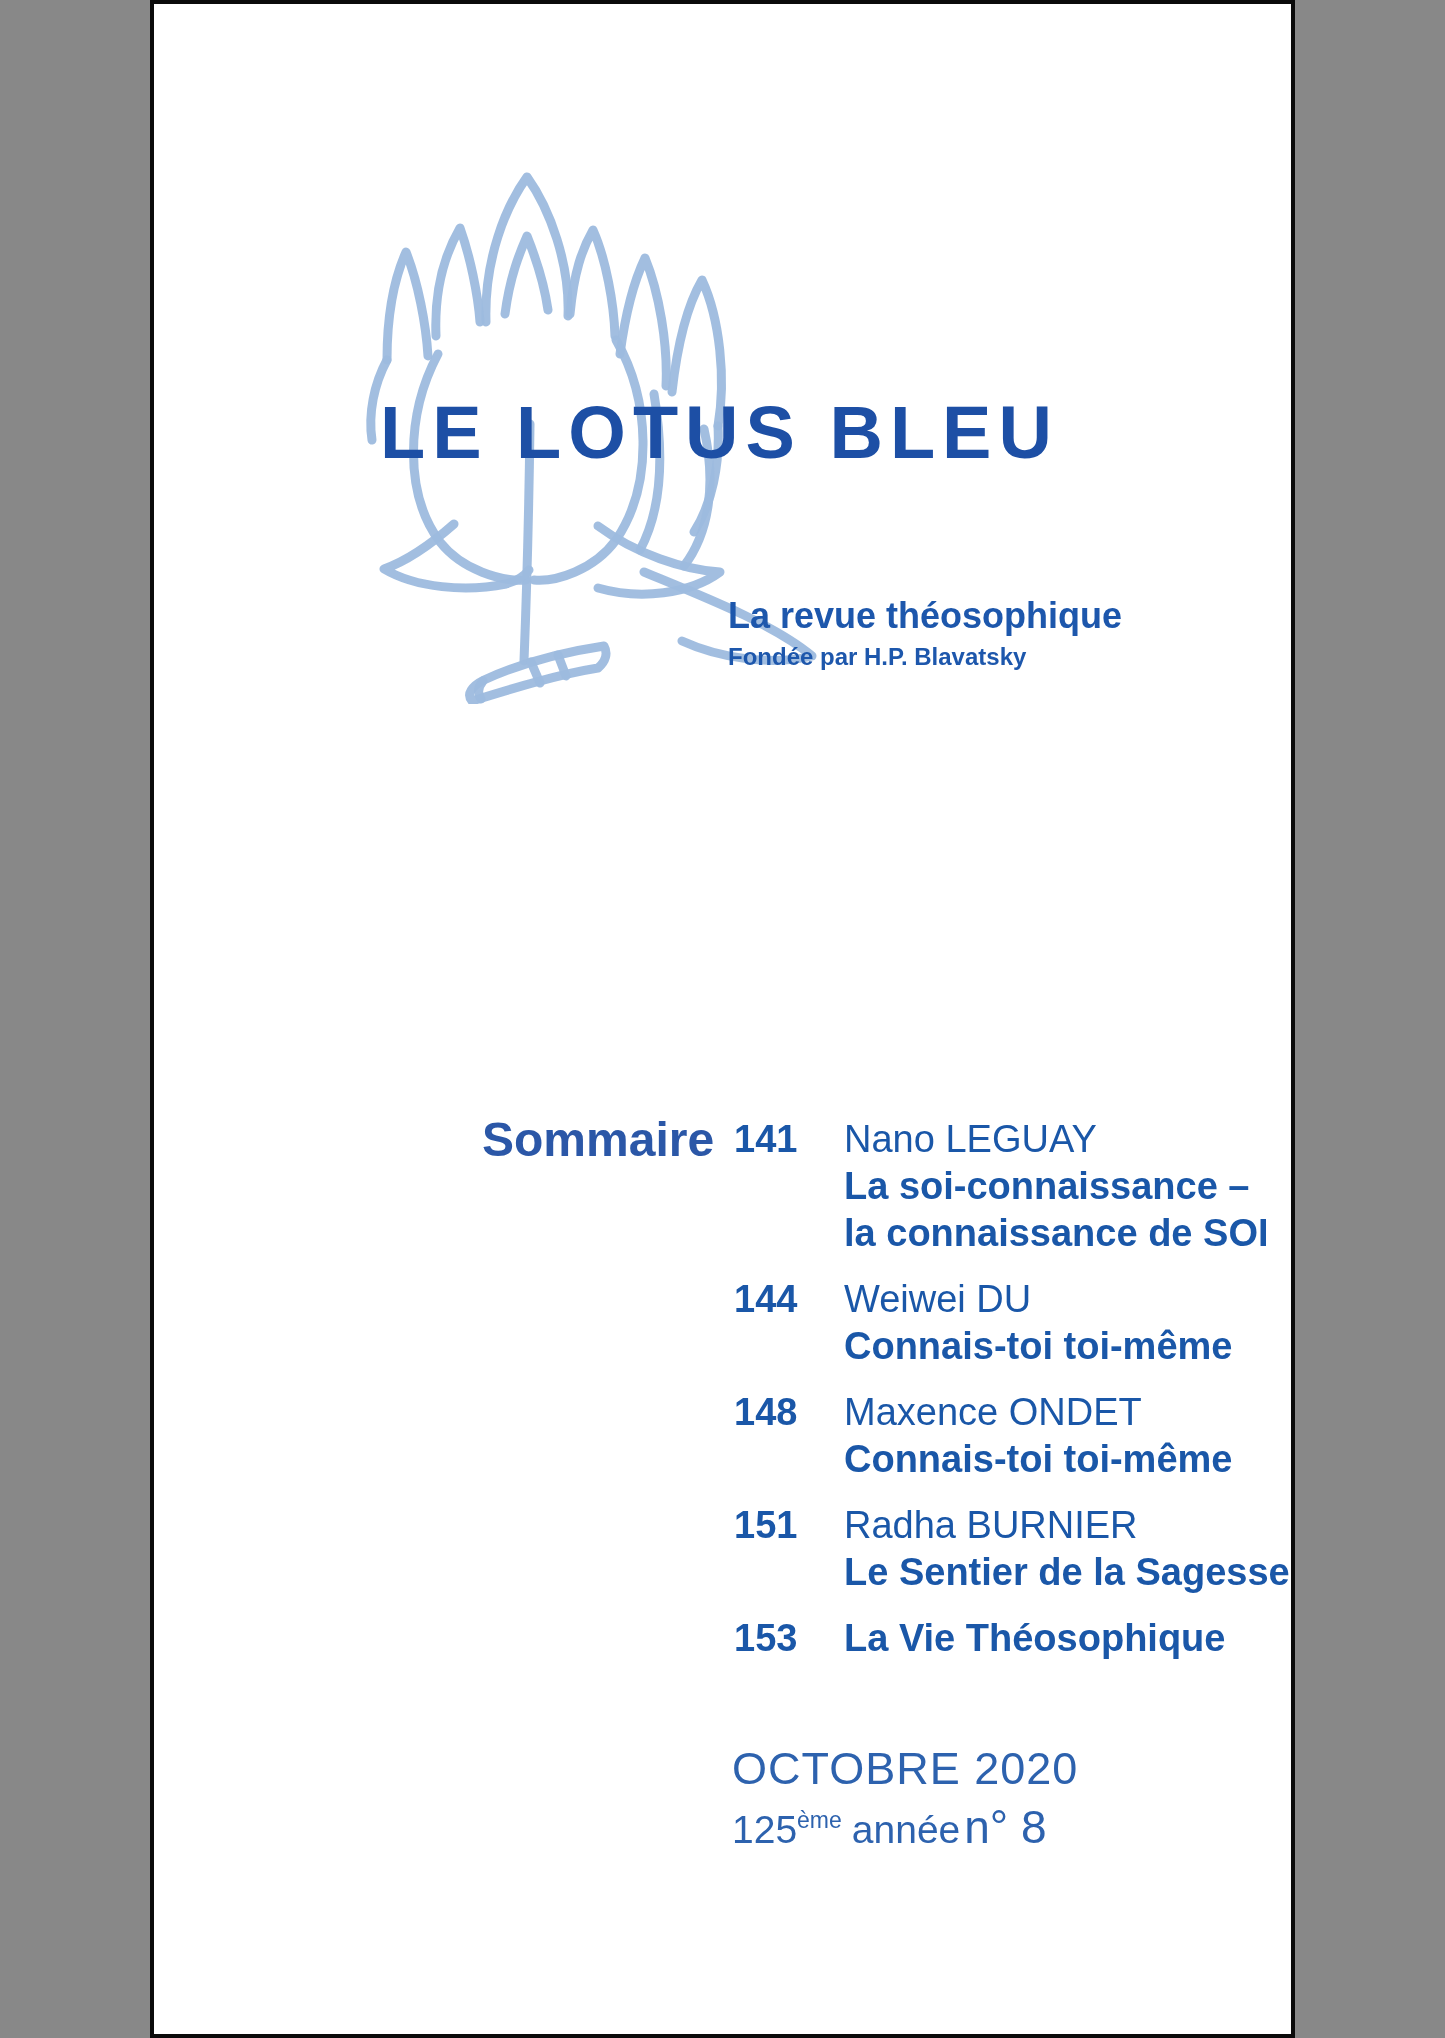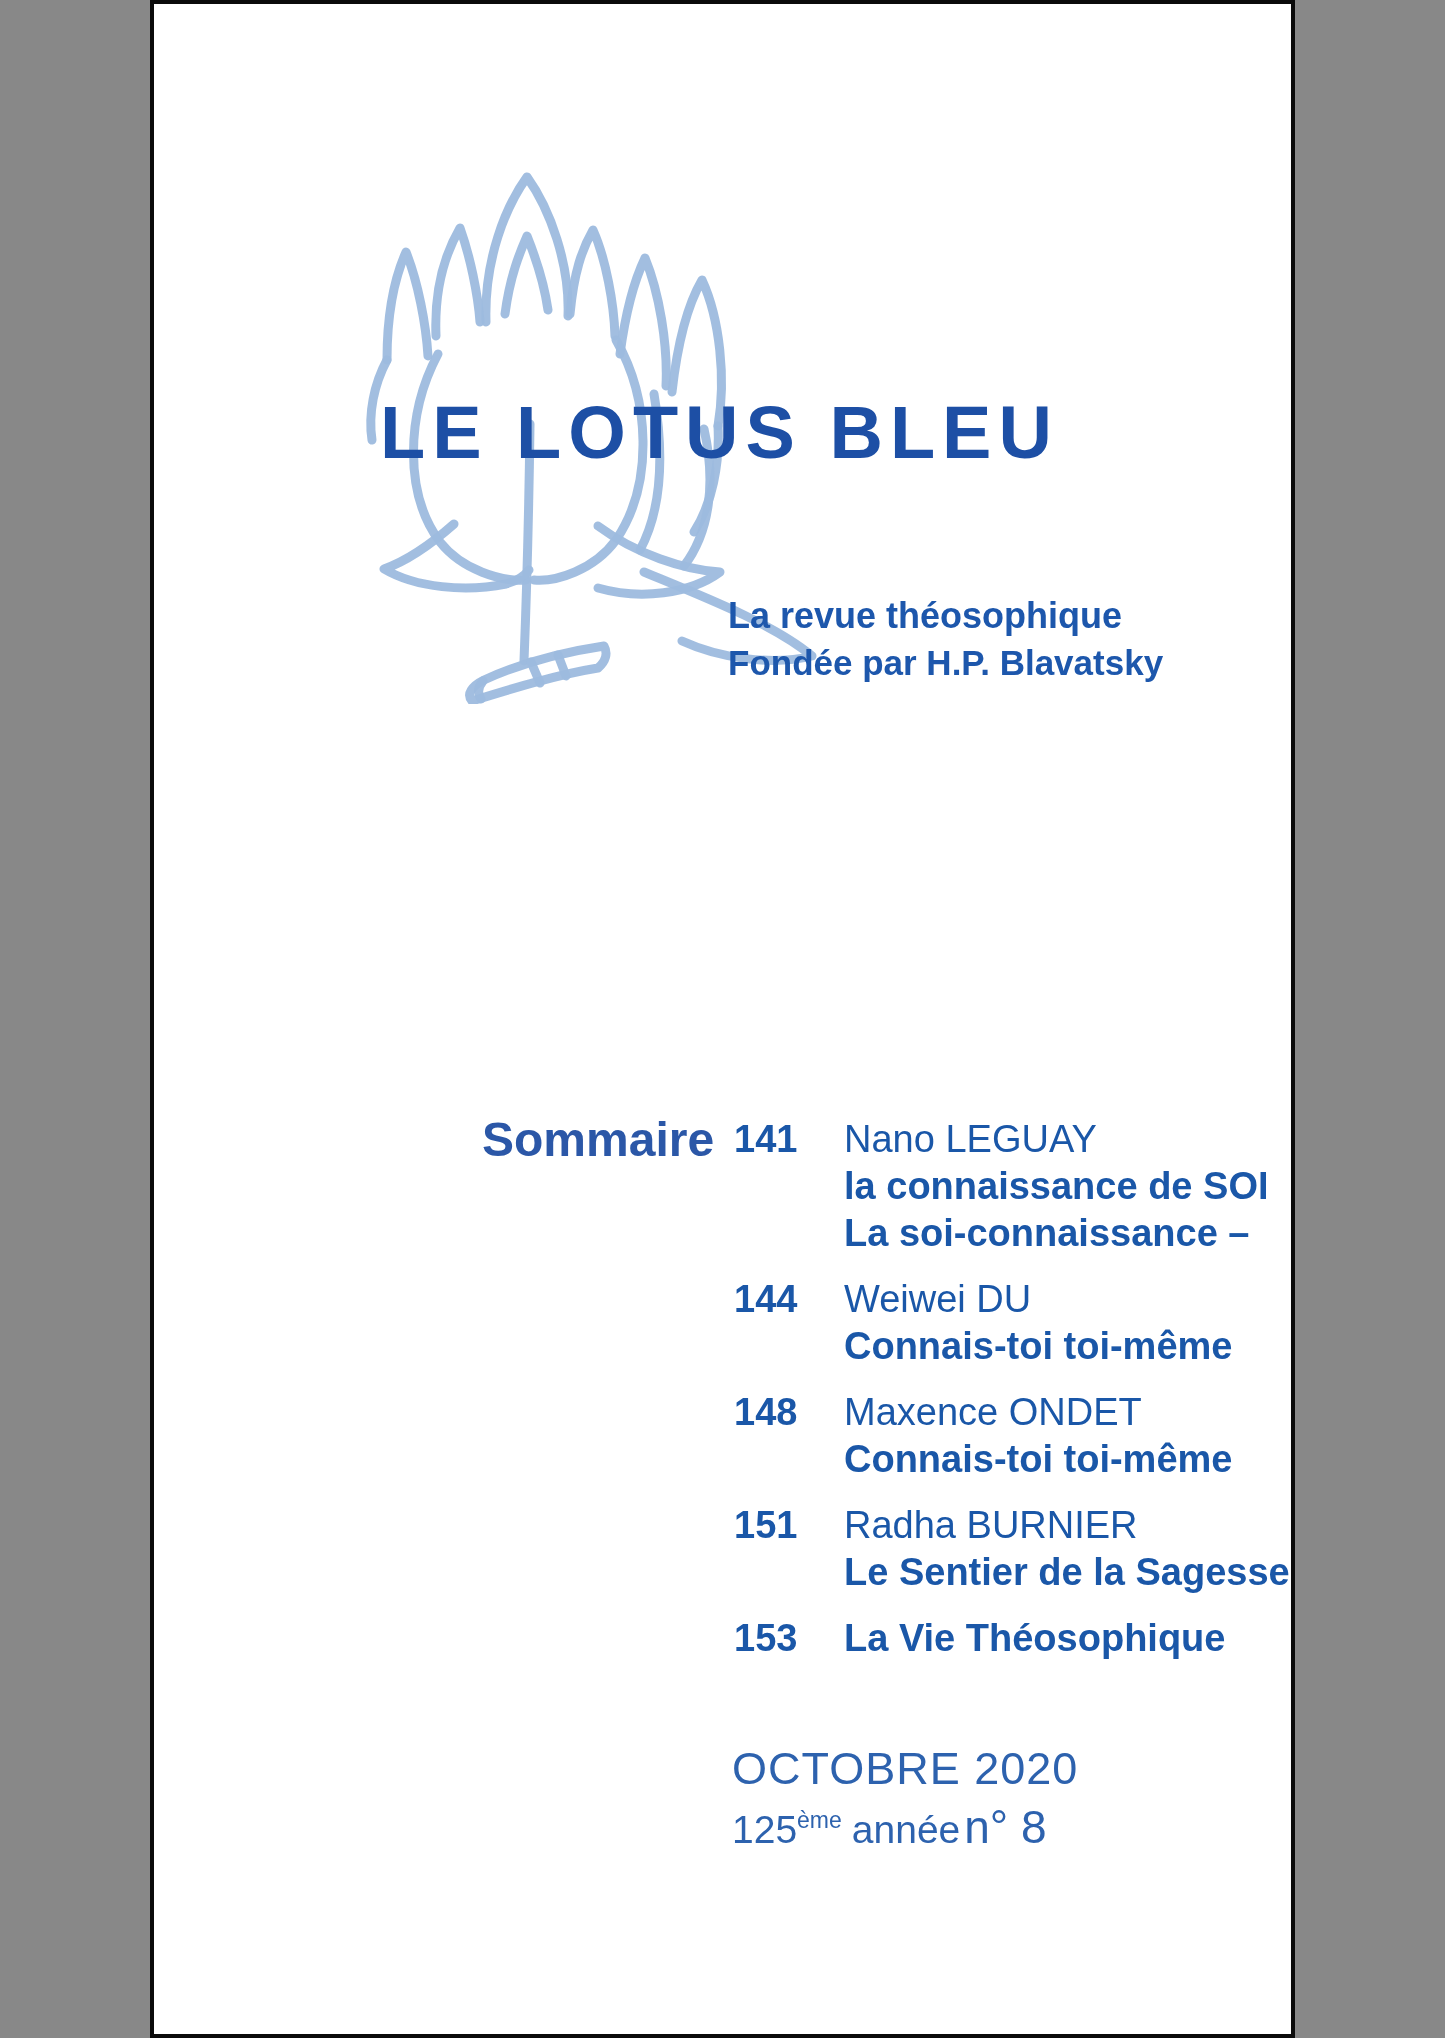--- a/index.html
+++ b/index.html
@@ -23,21 +23,21 @@
     font-size:74px;font-weight:700;letter-spacing:7px;line-height:1;
     color:var(--title_blue);white-space:nowrap;
   }
   .masthead-subtitle{
     position:absolute;left:574px;top:594px;z-index:2;
     font-size:36px;font-weight:700;line-height:1;
     color:var(--text_blue);white-space:nowrap;
   }
   .masthead-founder{
     position:absolute;left:574px;top:641px;z-index:2;
-    font-size:35px;font-weight:700;line-height:1;
+    font-size:24px;font-weight:700;line-height:1;
     color:var(--text_blue);white-space:nowrap;
   }
   .sommaire-heading{
     position:absolute;left:328px;top:1112px;
     font-size:48px;font-weight:700;line-height:47px;
     color:var(--sommaire_blue);
   }
   .toc{
     position:absolute;left:580px;top:1112px;width:640px;
     color:var(--toc_blue);
@@ -104,22 +104,22 @@
   <div class="masthead-founder">Fondée par H.P. Blavatsky</div>
 
   <div class="sommaire-heading">Sommaire</div>
 
   <div class="toc">
 
     <div class="toc-entry">
       <div class="toc-num">141</div>
       <div class="toc-body">
         <div class="toc-author">Nano LEGUAY</div>
+        <div class="toc-title">La soi-connaissance –</div>
         <div class="toc-title">la connaissance de SOI</div>
-        <div class="toc-title">La soi-connaissance –</div>
       </div>
     </div>
 
     <div class="toc-entry">
       <div class="toc-num">144</div>
       <div class="toc-body">
         <div class="toc-author">Weiwei DU</div>
         <div class="toc-title">Connais-toi toi-même</div>
       </div>
     </div>

